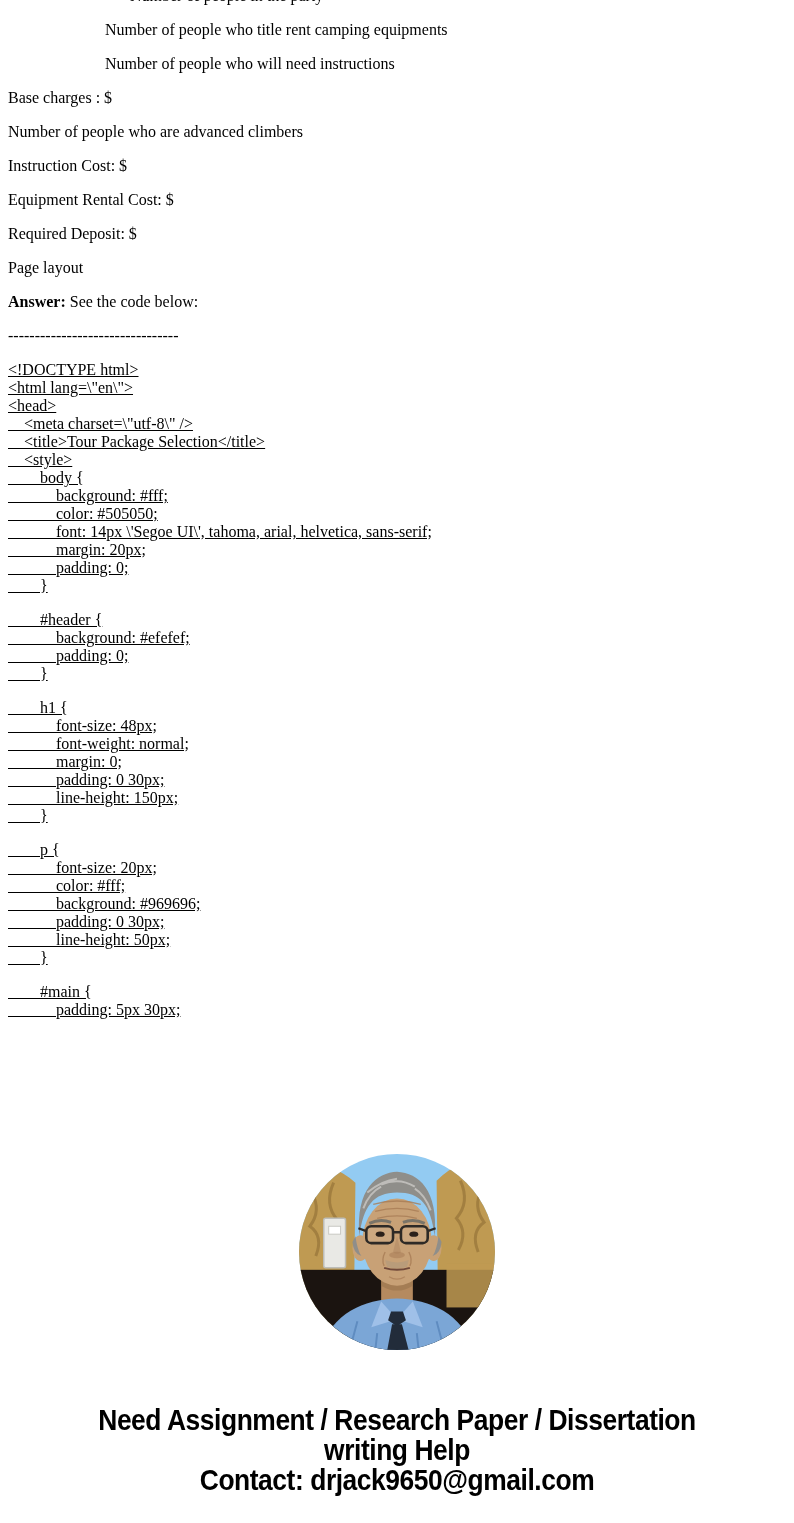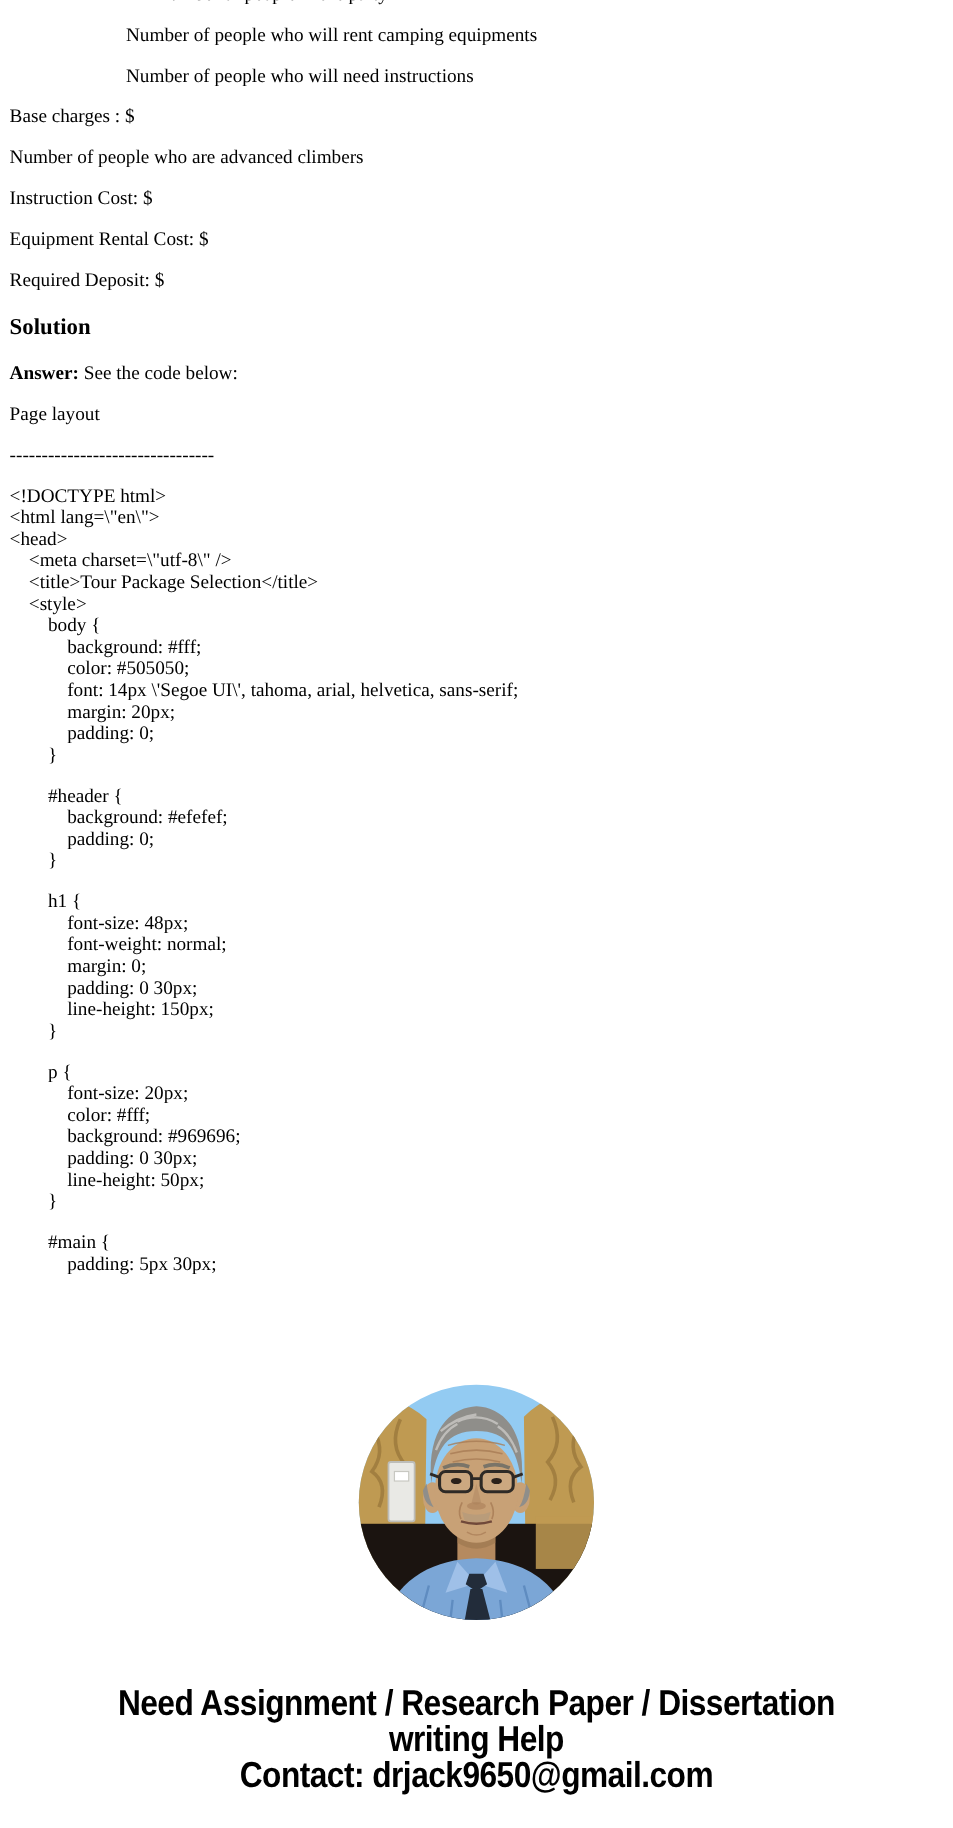--- a/index.html
+++ b/index.html
@@ -20,52 +20,51 @@
     line-height: 18px;
     white-space: pre-wrap;
   }
   .partial { margin-top: -13px !important; padding-left: 122px; }
   .indent1 { padding-left: 97px; }
   .doc h3 {
     font-size: 19px; line-height: 22px; font-weight: bold;
     margin: 19px 0;
   }
   .answer-label { font-weight: bold; }
-  .code { font-size: 16px; line-height: 18px; }
+  .code { font-size: 16px; line-height: 18px; text-decoration: underline; }
   .photo-wrap { width: 198px; height: 198px; margin: 25px auto 0 auto; }
   .photo-circle { width: 198px; height: 198px; border-radius: 50%; overflow: hidden; display:block; }
   .footer {
     margin-top: 54px;
     text-align: center;
     font-family: "Liberation Sans", sans-serif;
     font-weight: 800;
     font-size: 30px;
     line-height: 30px;
     color: #000000;
     transform: scaleX(0.88);
     transform-origin: 50% 0;
     letter-spacing: -0.5px;
   }
 </style>
 </head>
 <body>
 
 <div class="doc">
   <p class="partial">Number of people in the party</p>
-  <p class="indent1">Number of people who will rent camping equipments</p>
+  <p class="indent1">Number of people who title rent camping equipments</p>
   <p class="indent1">Number of people who will need instructions</p>
   <p>Base charges : $</p>
   <p>Number of people who are advanced climbers</p>
   <p>Instruction Cost: $</p>
   <p>Equipment Rental Cost: $</p>
   <p>Required Deposit: $</p>
 
-  <h3>Solution</h3>
+  <p>Page layout</p>
   <p><span class="answer-label">Answer:</span><span> See the code below:</span></p>
-  <p>Page layout</p>
   <p>--------------------------------</p>
 
   <p class="code">&lt;!DOCTYPE html&gt;
 &lt;html lang=\"en\"&gt;
 &lt;head&gt;
     &lt;meta charset=\"utf-8\" /&gt;
     &lt;title&gt;Tour Package Selection&lt;/title&gt;
     &lt;style&gt;
         body {
             background: #fff;

